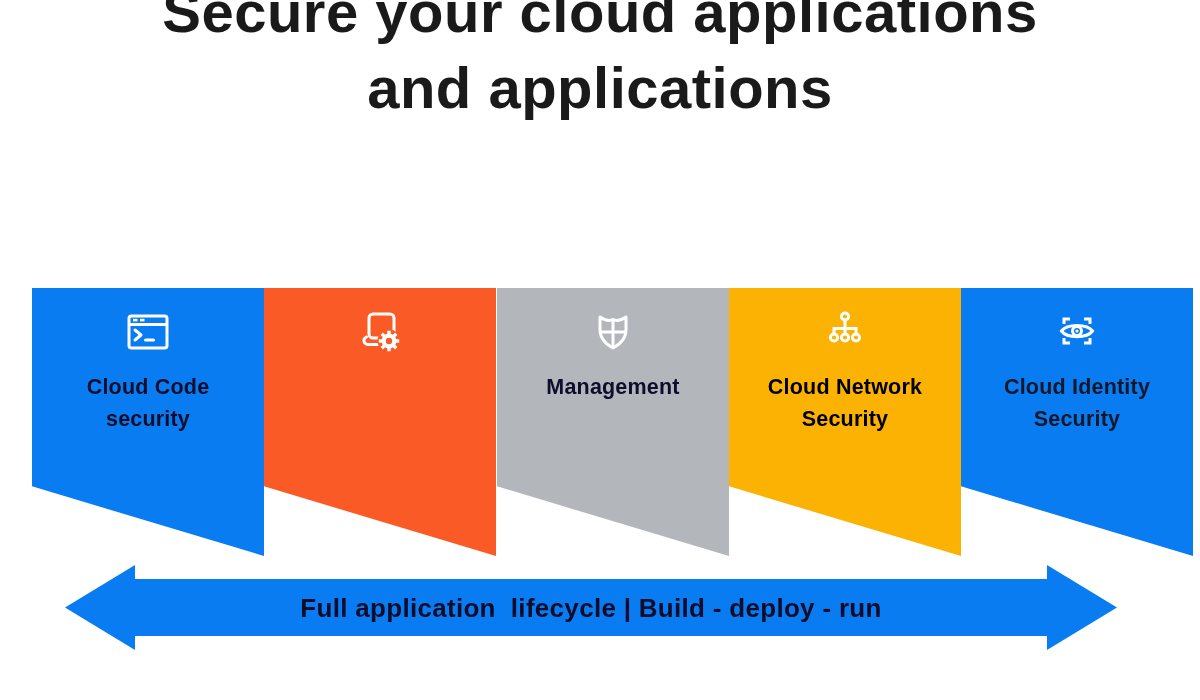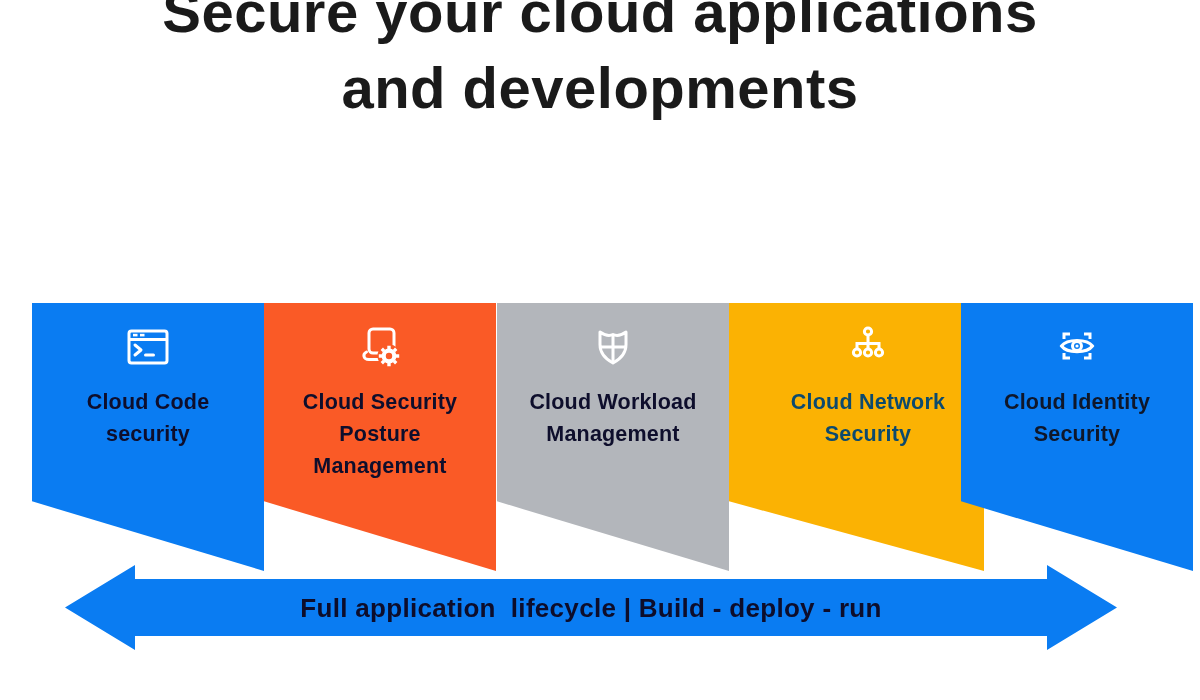--- a/index.html
+++ b/index.html
@@ -34,21 +34,20 @@
   .banner {
     position: absolute;
     top: 288px;
     width: 232px;
     height: 268px;
     background: var(--bc);
     clip-path: polygon(0 0, 100% 0, 100% 100%, 0 74%);
     display: flex;
     flex-direction: column;
     align-items: center;
-    margin-top: 15px;
   }
   .banner .icon-wrap {
     margin-top: 18px;
     width: 48px;
     height: 50px;
     flex: 0 0 auto;
   }
   .banner .label {
     margin-top: 15px;
     width: 100%;
@@ -84,21 +83,21 @@
   }
   svg { display: block; }
 </style>
 </head>
 <body>
 
 <div class="stage">
 
   <h1 class="title" style="color: rgb(26, 26, 26);">
     <span class="line">Secure your cloud applications</span>
-    <span class="line">and developments</span>
+    <span class="line">and applications</span>
   </h1>
 
   <div class="banner" style="left: 32px; --bc: #0a7cf2; color: rgb(14, 14, 44);">
     <div class="icon-wrap">
       <svg viewBox="0 0 48 48" width="48" height="50">
         <rect x="5" y="9" width="38" height="32" rx="2.5" fill="none" stroke="#ffffff" stroke-width="3"></rect>
         <line x1="5" y1="17.5" x2="43" y2="17.5" stroke="#ffffff" stroke-width="3"></line>
         <rect x="9" y="11.8" width="4.5" height="2.6" fill="#ffffff"></rect>
         <rect x="16" y="11.8" width="4.5" height="2.6" fill="#ffffff"></rect>
         <polyline points="11,23 17,28 11,33" fill="none" stroke="#ffffff" stroke-width="3" stroke-linecap="round" stroke-linejoin="round"></polyline>
@@ -123,42 +122,36 @@
           <line x1="33" y1="41" x2="33" y2="44.2"></line>
           <line x1="28.1" y1="38.9" x2="25.8" y2="41.2"></line>
           <line x1="26" y1="34" x2="22.8" y2="34"></line>
           <line x1="28.1" y1="29.1" x2="25.8" y2="26.8"></line>
           <line x1="33" y1="27" x2="33" y2="23.8"></line>
           <line x1="37.9" y1="29.1" x2="40.2" y2="26.8"></line>
         </g>
         <circle cx="33" cy="34" r="5.3" fill="none" stroke="#ffffff" stroke-width="4.2"></circle>
       </svg>
     </div>
-    <div class="label">
-      <div>Cloud Security</div>
-      <div>Posture</div>
-      <div>Management</div>
-    </div>
   </div>
 
   <div class="banner" style="left: 497px; --bc: #b3b6bb; color: rgb(14, 14, 44);">
     <div class="icon-wrap">
       <svg viewBox="0 0 48 48" width="48" height="50">
         <path d="M11 10 C16 13.5 21 14 24 12.5 C27 14 32 13.5 37 10 L37 22.5 C37 31 31.5 37 24 41 C16.5 37 11 31 11 22.5 Z" fill="none" stroke="#ffffff" stroke-width="3" stroke-linejoin="round"></path>
         <line x1="24" y1="12.5" x2="24" y2="41" stroke="#ffffff" stroke-width="3"></line>
         <line x1="11" y1="25" x2="37" y2="25" stroke="#ffffff" stroke-width="3"></line>
       </svg>
     </div>
     <div class="label">
-      <div>Cloud Workload</div>
       <div>Management</div>
     </div>
   </div>
 
-  <div class="banner" style="left: 729px; --bc: #fbb203; color: #0c4a6e; padding-left: 23px;">
+  <div class="banner" style="left: 729px; --bc: #fbb203; color: #000000;">
     <div class="icon-wrap">
       <svg viewBox="0 0 48 48" width="48" height="50">
         <g fill="none" stroke="#ffffff" stroke-width="3">
           <circle cx="24" cy="9.5" r="3.6"></circle>
           <line x1="24" y1="13.1" x2="24" y2="21.5"></line>
           <path d="M13 26 L13 21.5 L35 21.5 L35 26"></path>
           <line x1="24" y1="21.5" x2="24" y2="26"></line>
           <circle cx="13" cy="30.5" r="3.6"></circle>
           <circle cx="24" cy="30.5" r="3.6"></circle>
           <circle cx="35" cy="30.5" r="3.6"></circle>

